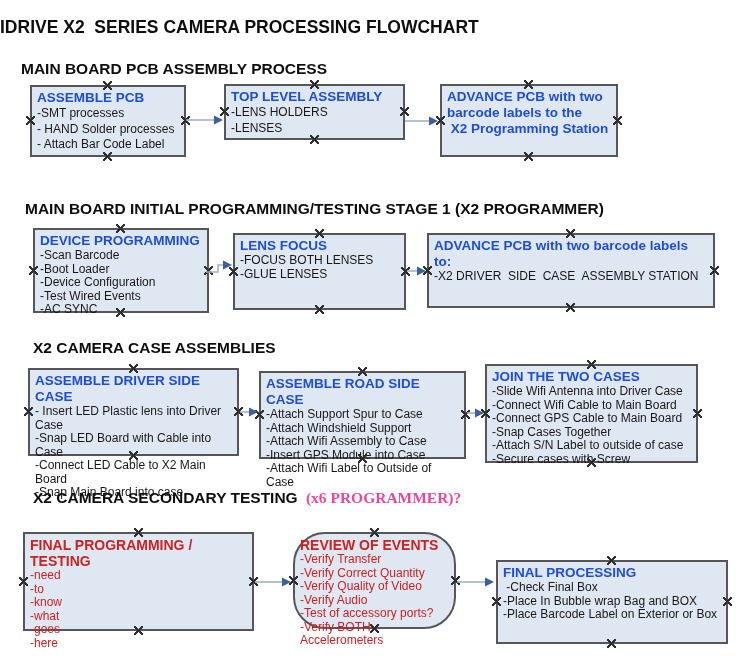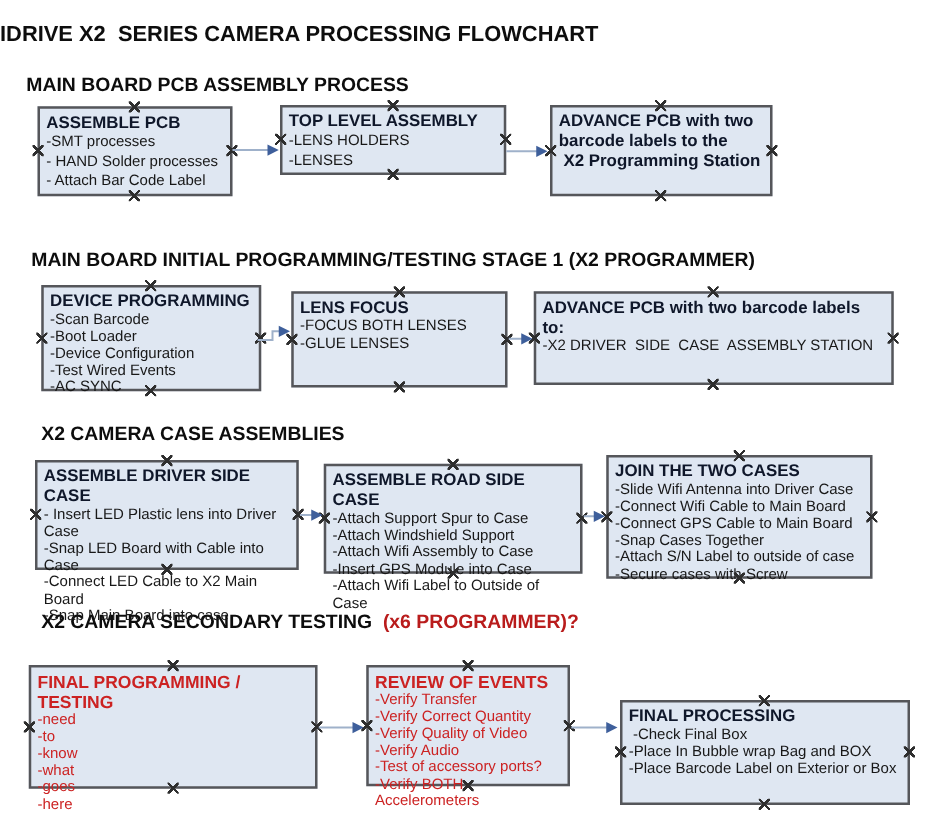--- a/index.html
+++ b/index.html
@@ -7,27 +7,27 @@
     position:relative;width:747px;height:662px;background:#ffffff;
     font-family:"Liberation Sans",sans-serif;overflow:hidden;
   }
   .page-title{
     position:absolute;top:17px;left:0;width:100%;text-align:left;
     font-weight:bold;font-size:17.5px;color:#0d0d0d;white-space:pre-wrap;
   }
   .sec-h{
     position:absolute;font-weight:bold;font-size:15.5px;color:#0d0d0d;white-space:pre;
   }
-  .sec-h .red-part{color:#b91c1c;}
+  .sec-h .red-part{color:#ec4899;font-family:Liberation Serif, serif;}
   .fbox{
     position:absolute;background:#dfe7f2;border:2px solid #55565a;
     padding:3px 5px;box-sizing:border-box;
   }
   .btitle{
-    font-weight:bold;font-size:13.5px;line-height:16px;color:#0f172a;white-space:pre-wrap;
+    font-weight:bold;font-size:13.5px;line-height:16px;color:#1d4ed8;white-space:pre-wrap;
   }
   .item{
     font-size:12px;line-height:13.5px;color:#181818;white-space:pre-wrap;
   }
   .s0 .item{line-height:15.5px;}
   .redbox .btitle,.redbox .item{color:#cc2222;}
   .redbox .btitle{font-size:14px;}
   
   .handle,.fbox::before,.fbox::after{
     position:absolute;width:9px;height:9px;
@@ -143,21 +143,21 @@
     <span class="handle hr"></span>
     <div class="btitle">FINAL PROGRAMMING / TESTING</div>
     <div class="item">-need</div>
     <div class="item">-to</div>
     <div class="item">-know</div>
     <div class="item">-what</div>
     <div class="item">-goes</div>
     <div class="item">-here</div>
   </div>
 
-  <div class="fbox redbox" style="left:293px;top:532px;width:163px;height:97px;">
+  <div class="fbox redbox" style="left:293px;top:532px;width:163px;height:97px;border-radius:32px;">
     <span class="handle hl"></span>
     <span class="handle hr"></span>
     <div class="btitle">REVIEW OF EVENTS</div>
     <div class="item">-Verify Transfer</div>
     <div class="item">-Verify Correct Quantity</div>
     <div class="item">-Verify Quality of Video</div>
     <div class="item">-Verify Audio</div>
     <div class="item">-Test of accessory ports?</div>
     <div class="item">-Verify BOTH Accelerometers</div>
   </div>

